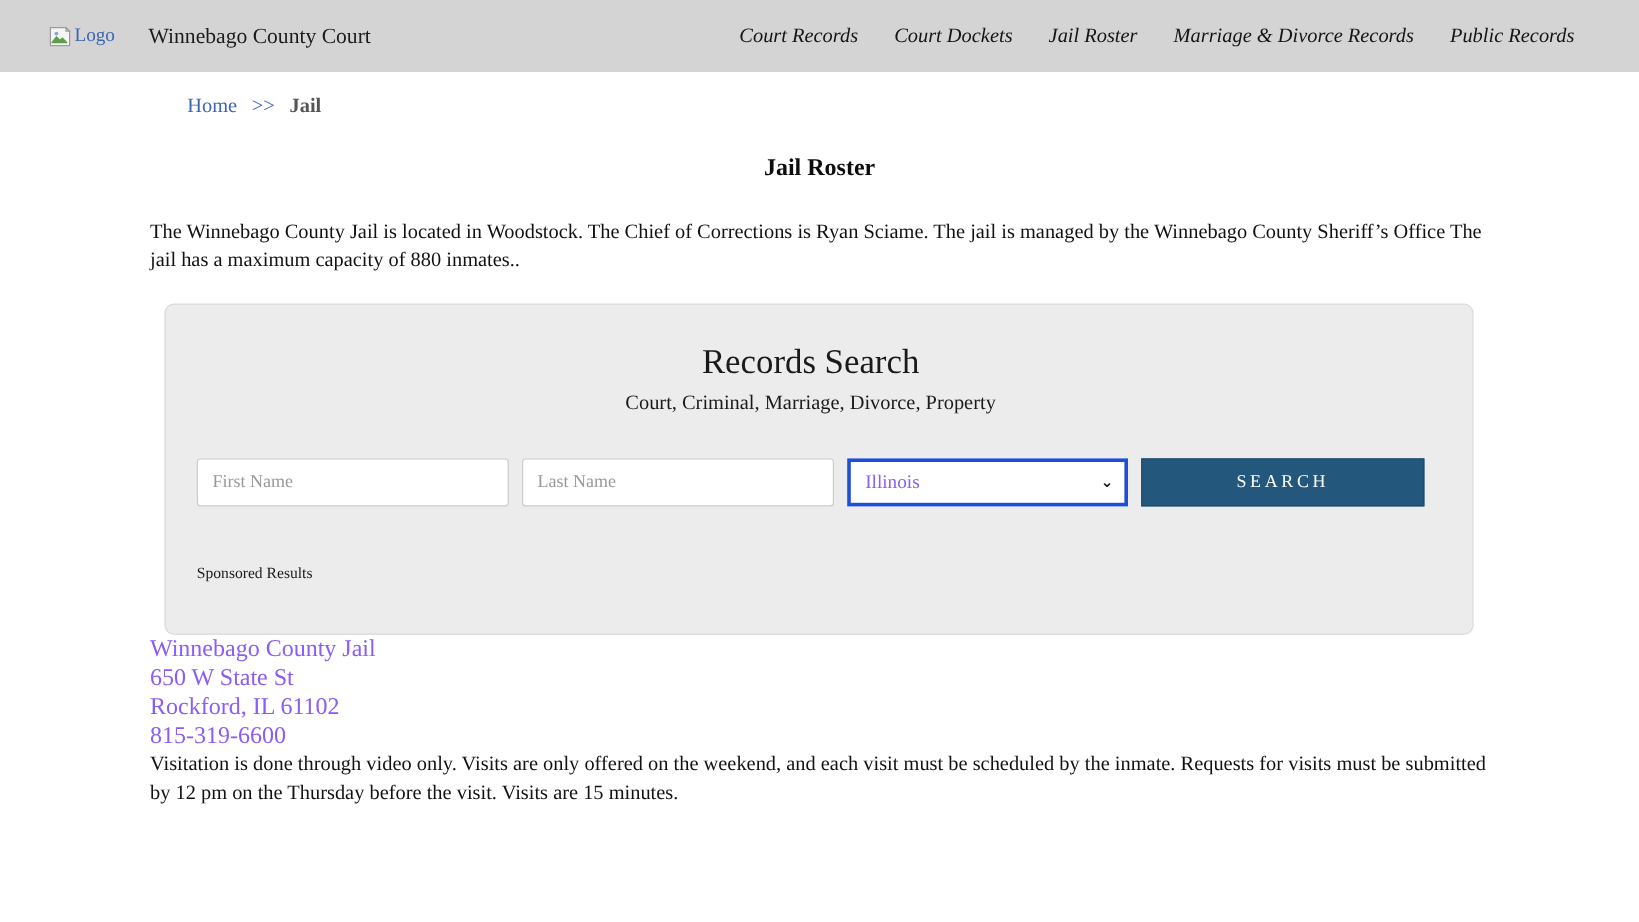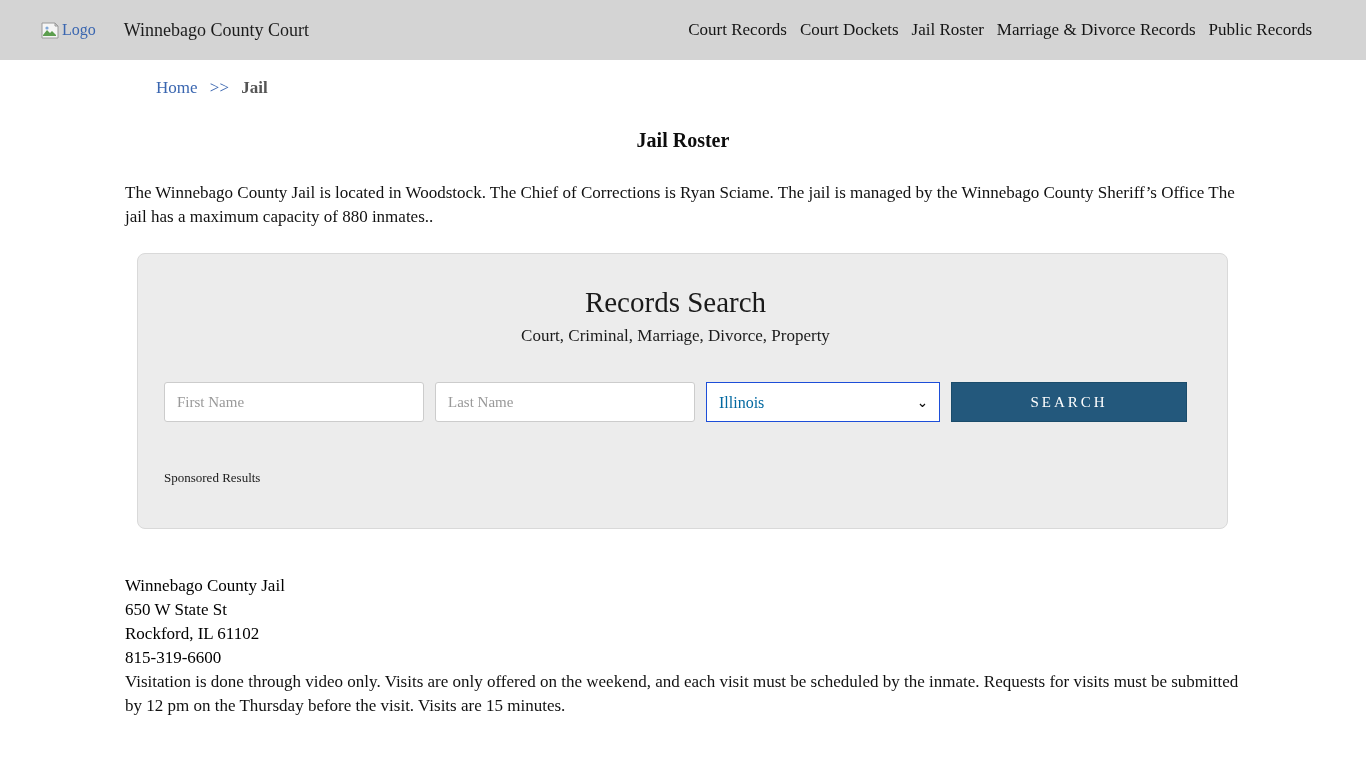--- a/index.html
+++ b/index.html
@@ -26,21 +26,22 @@
   }
   .logo-link svg { margin-right: 2px; }
   .site-title {
     margin-left: 28px;
     font-size: 18px;
     color: #1b1b1b;
   }
   .nav {
     margin-left: auto;
     display: flex;
-    gap: 13px;
+    gap: 30px;
+    font-style: italic;
   }
   .nav a {
     color: #141414;
     text-decoration: none;
     font-size: 17px;
     white-space: nowrap;
   }
   
   .content { width: 1116px; margin: 0 auto; }
   .breadcrumb {
@@ -98,26 +99,26 @@
     font-family: "Liberation Serif", serif;
     font-size: 15px;
     color: #333333;
     width: 100%;
   }
   .text-input::placeholder { color: #999999; opacity: 1; }
   .select-wrap { position: relative; }
   .state-select {
     width: 100%; height: 100%;
     background: #ffffff;
-    border: 1px solid #1d4ed8;
+    border: 3px solid #1d4ed8;
     border-radius: 0;
     padding: 0 12px;
     font-family: "Liberation Serif", serif;
     font-size: 16px;
-    color: #0369a1;
+    color: #8b5cf6;
     appearance: none;
     -webkit-appearance: none;
   }
   .select-caret {
     position: absolute;
     right: 12px; top: 50%;
     transform: translateY(-50%);
     pointer-events: none;
     font-size: 13px;
     font-weight: bold;
@@ -132,24 +133,23 @@
     letter-spacing: 3px;
     cursor: pointer;
   }
   .sponsored {
     margin-top: 48px;
     font-size: 13px;
     color: #1a1a1a;
   }
   
   .jail-info {
-    margin-top: 45px;
-    font-size: 17px;
+    font-size: 20px;
     line-height: 24px;
-    color: #000000;
+    color: #8b5cf6;
   }
   .visitation {
     font-size: 17px;
     line-height: 24px;
     color: #111111;
   }
 </style>
 </head>
 <body>
 

